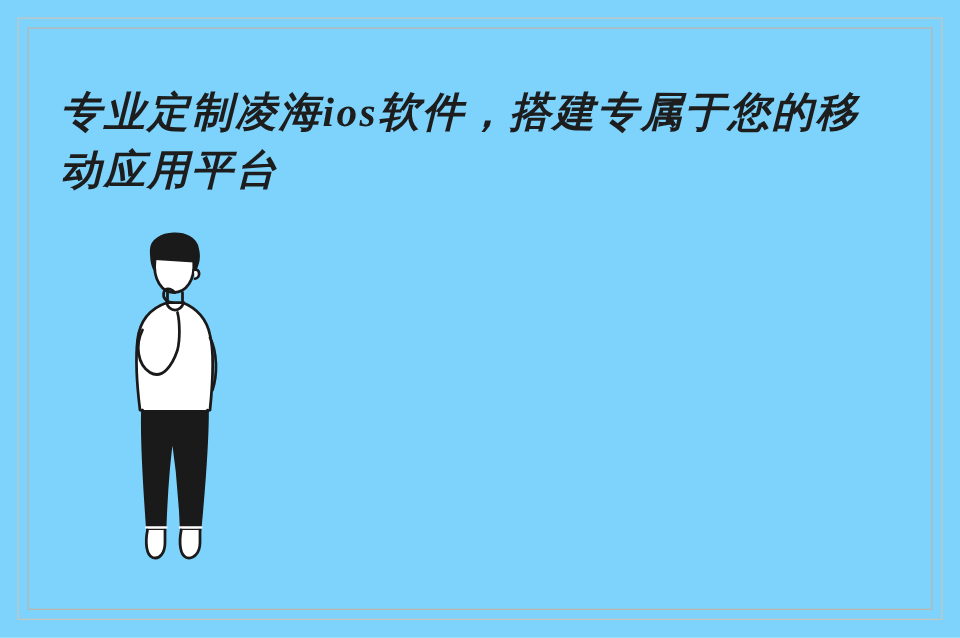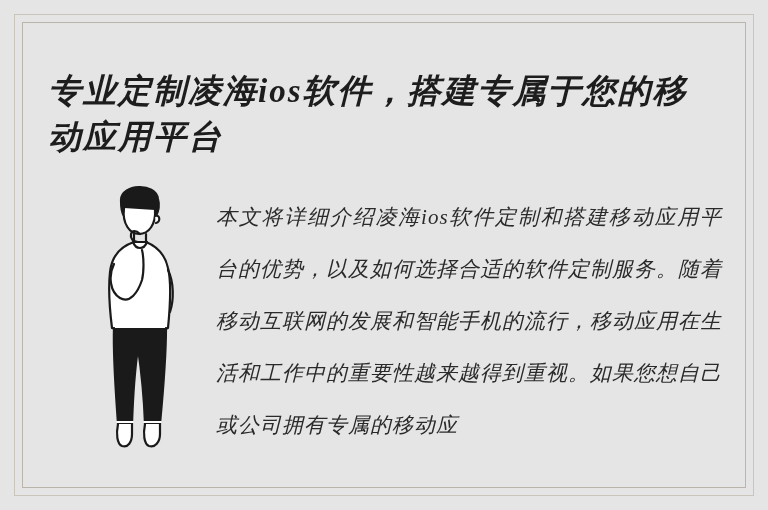--- a/index.html
+++ b/index.html
@@ -10,21 +10,21 @@
     width: 768px;
     height: 510px;
     background: #ffffff;
     font-family: "Liberation Sans", sans-serif;
     overflow: hidden;
   }
   #page {
     position: relative;
     width: 768px;
     height: 510px;
-    background: #e5e5e5;
+    background: #7dd3fc;
     box-sizing: border-box;
     padding: 18px;
   }
   
   #frame-outer {
     position: absolute;
     left: 14px;
     top: 14px;
     right: 14px;
     bottom: 14px;
@@ -124,18 +124,15 @@
           <path d="M28 156 C27 186, 30 222, 32 252 L46 252 C47 222, 49 196, 52 176 C55 196, 58 224, 59 252 L74 252 C77 220, 80 186, 80 156" fill="#1a1a1a" stroke="#1a1a1a"></path>
 
           <path d="M31 250 L47 250 M58 250 L75 250" stroke="#ffffff" stroke-width="2"></path>
 
           <path d="M32 252 C30 262, 31 272, 36 274 C42 276, 46 270, 46 262 L46 252" fill="#ffffff"></path>
           <path d="M59 252 C57 262, 58 272, 63 274 C69 276, 74 270, 74 262 L74 252" fill="#ffffff"></path>
         </g>
       </svg>
     </div>
 
-    <div id="body-wrap">
-      <p id="body-text">本文将详细介绍凌海ios软件定制和搭建移动应用平台的优势，以及如何选择合适的软件定制服务。随着移动互联网的发展和智能手机的流行，移动应用在生活和工作中的重要性越来越得到重视。如果您想自己或公司拥有专属的移动应</p>
-    </div>
 
   </div>
 </div>
 
 </body></html>

